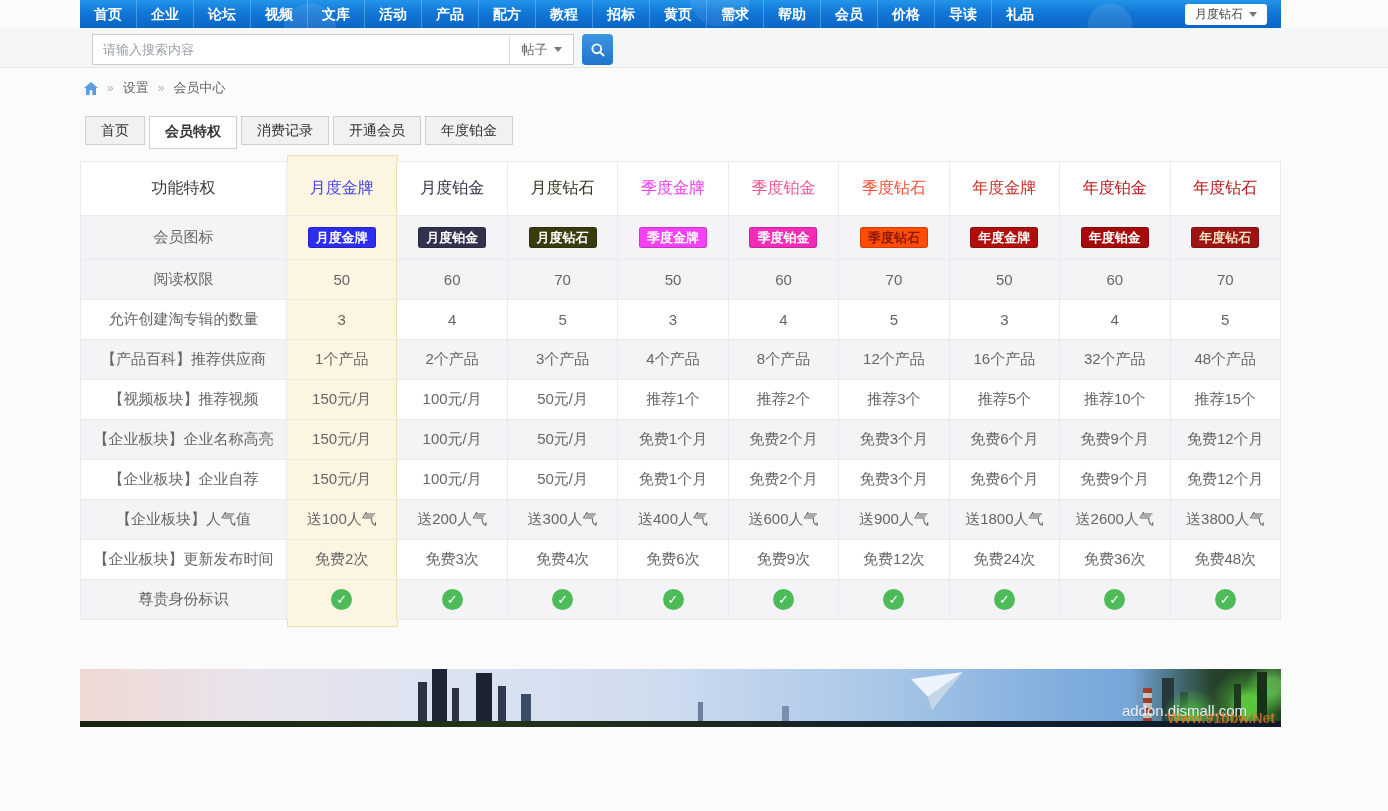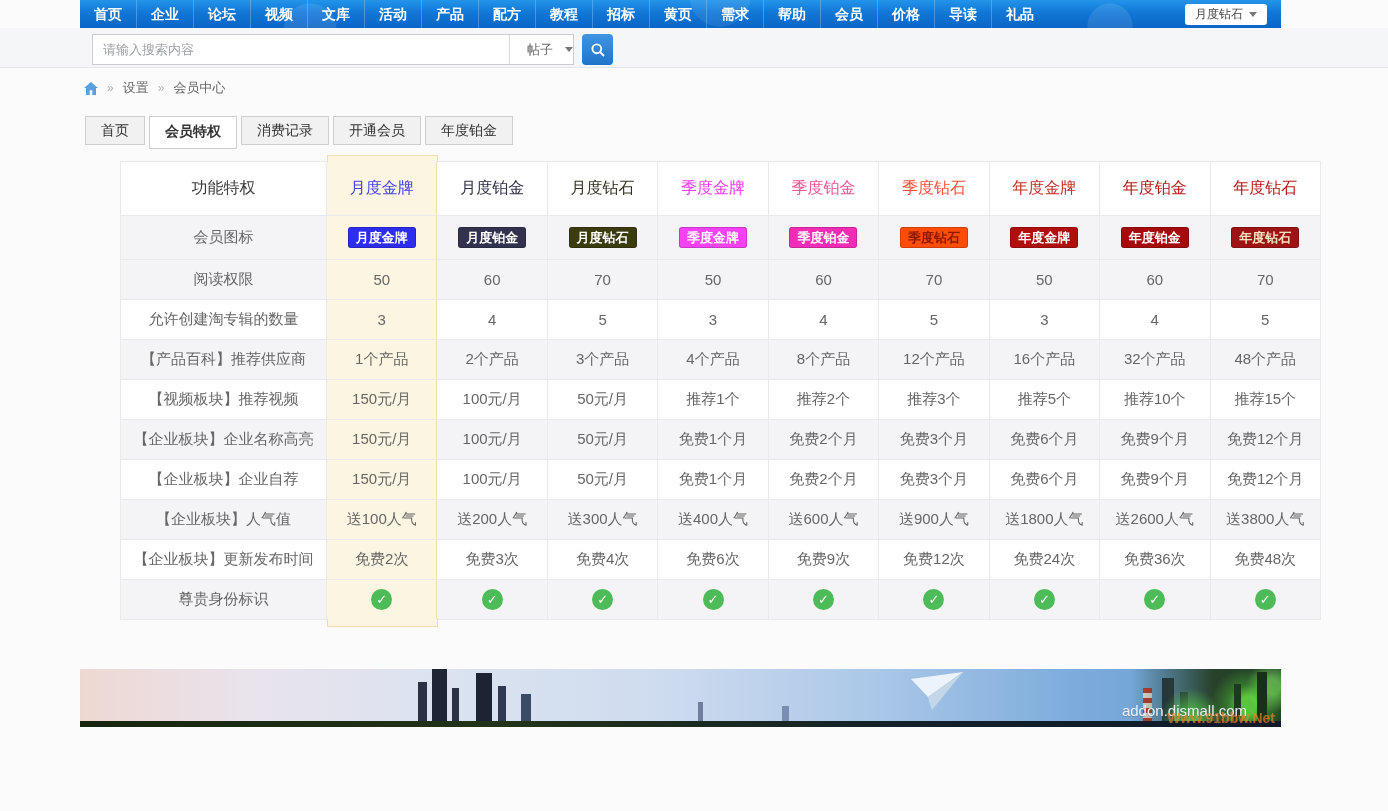--- a/index.html
+++ b/index.html
@@ -26,39 +26,39 @@
 
   
   .search-band { width:1388px; height:40px; background:#f5f6f7; border-bottom:1px solid #e3e5e7; }
   .search-inner { margin-left:92px; height:43px; display:flex; align-items:center; }
   .search-group { display:flex; align-items:stretch; width:482px; height:31px;
     background:#fff; border:1px solid #c9cdd1; }
   .search-group input { flex:1; border:none; outline:none; padding:0 10px; font-size:13px; color:#333;
     font-family:inherit; background:transparent; }
   .search-group input::placeholder { color:#9aa0a6; }
   .search-scope { width:64px; border-left:1px solid #ddd; display:flex; align-items:center;
-    justify-content:flex-end; gap:12px; font-size:13px; color:#666; cursor:pointer; }
+    justify-content:center; gap:6px; font-size:13px; color:#666; cursor:pointer; }
   .search-btn { margin-left:8px; width:31px; height:31px; border:none; cursor:pointer;
     background:linear-gradient(180deg,#3e95e2 0%,#1f74cc 100%); border-radius:4px;
     display:flex; align-items:center; justify-content:center; }
 
   
   .breadcrumb { margin-left:84px; margin-top:12px; height:16px; display:flex; align-items:center;
     gap:9px; font-size:13px; color:#666; }
   .crumb-sep { color:#b3b3b3; font-size:12px; }
   .crumb-link { cursor:pointer;text-align:center; }
 
   
   .tabs { margin-left:85px; margin-top:20px; height:33px; display:flex; align-items:flex-start; }
   .tab { border:1px solid #cfcfcf; background:#f1f1f2; color:#333; font-size:14px;
     height:29px; line-height:27px; padding:0 15px; margin-right:4px; cursor:pointer; }
   .tab.active { background:#fff; font-weight:bold; height:33px; line-height:29px; }
 
   
-  .table-zone { position:relative; margin-left:120px; width:1201px; margin-top:12px; }
+  .table-zone { position:relative; margin-left:80px; width:1201px; margin-top:12px; }
   .hl-cap { position:absolute; left:207px; width:111px; background:#fcf5e2;
     border:1px solid #f0ddb4; z-index:2; }
   .hl-cap.top { top:-6px; height:7px; border-bottom:none; }
   .hl-cap.bottom { bottom:-7px; height:8px; border-top:none; }
   table.priv { width:1201px; border-collapse:collapse; table-layout:fixed; background:#fff;
     border:1px solid #d7d7db; }
   table.priv th, table.priv td { border:1px solid #e9e9ee; text-align:center; vertical-align:middle; }
   table.priv thead th { height:54px; font-size:16px; font-weight:normal; color:#3a3a3a; background:#fff; }
   tr.shade { background:#f4f4f7; }
   td.rowlabel { font-size:14px; color:#555; }

